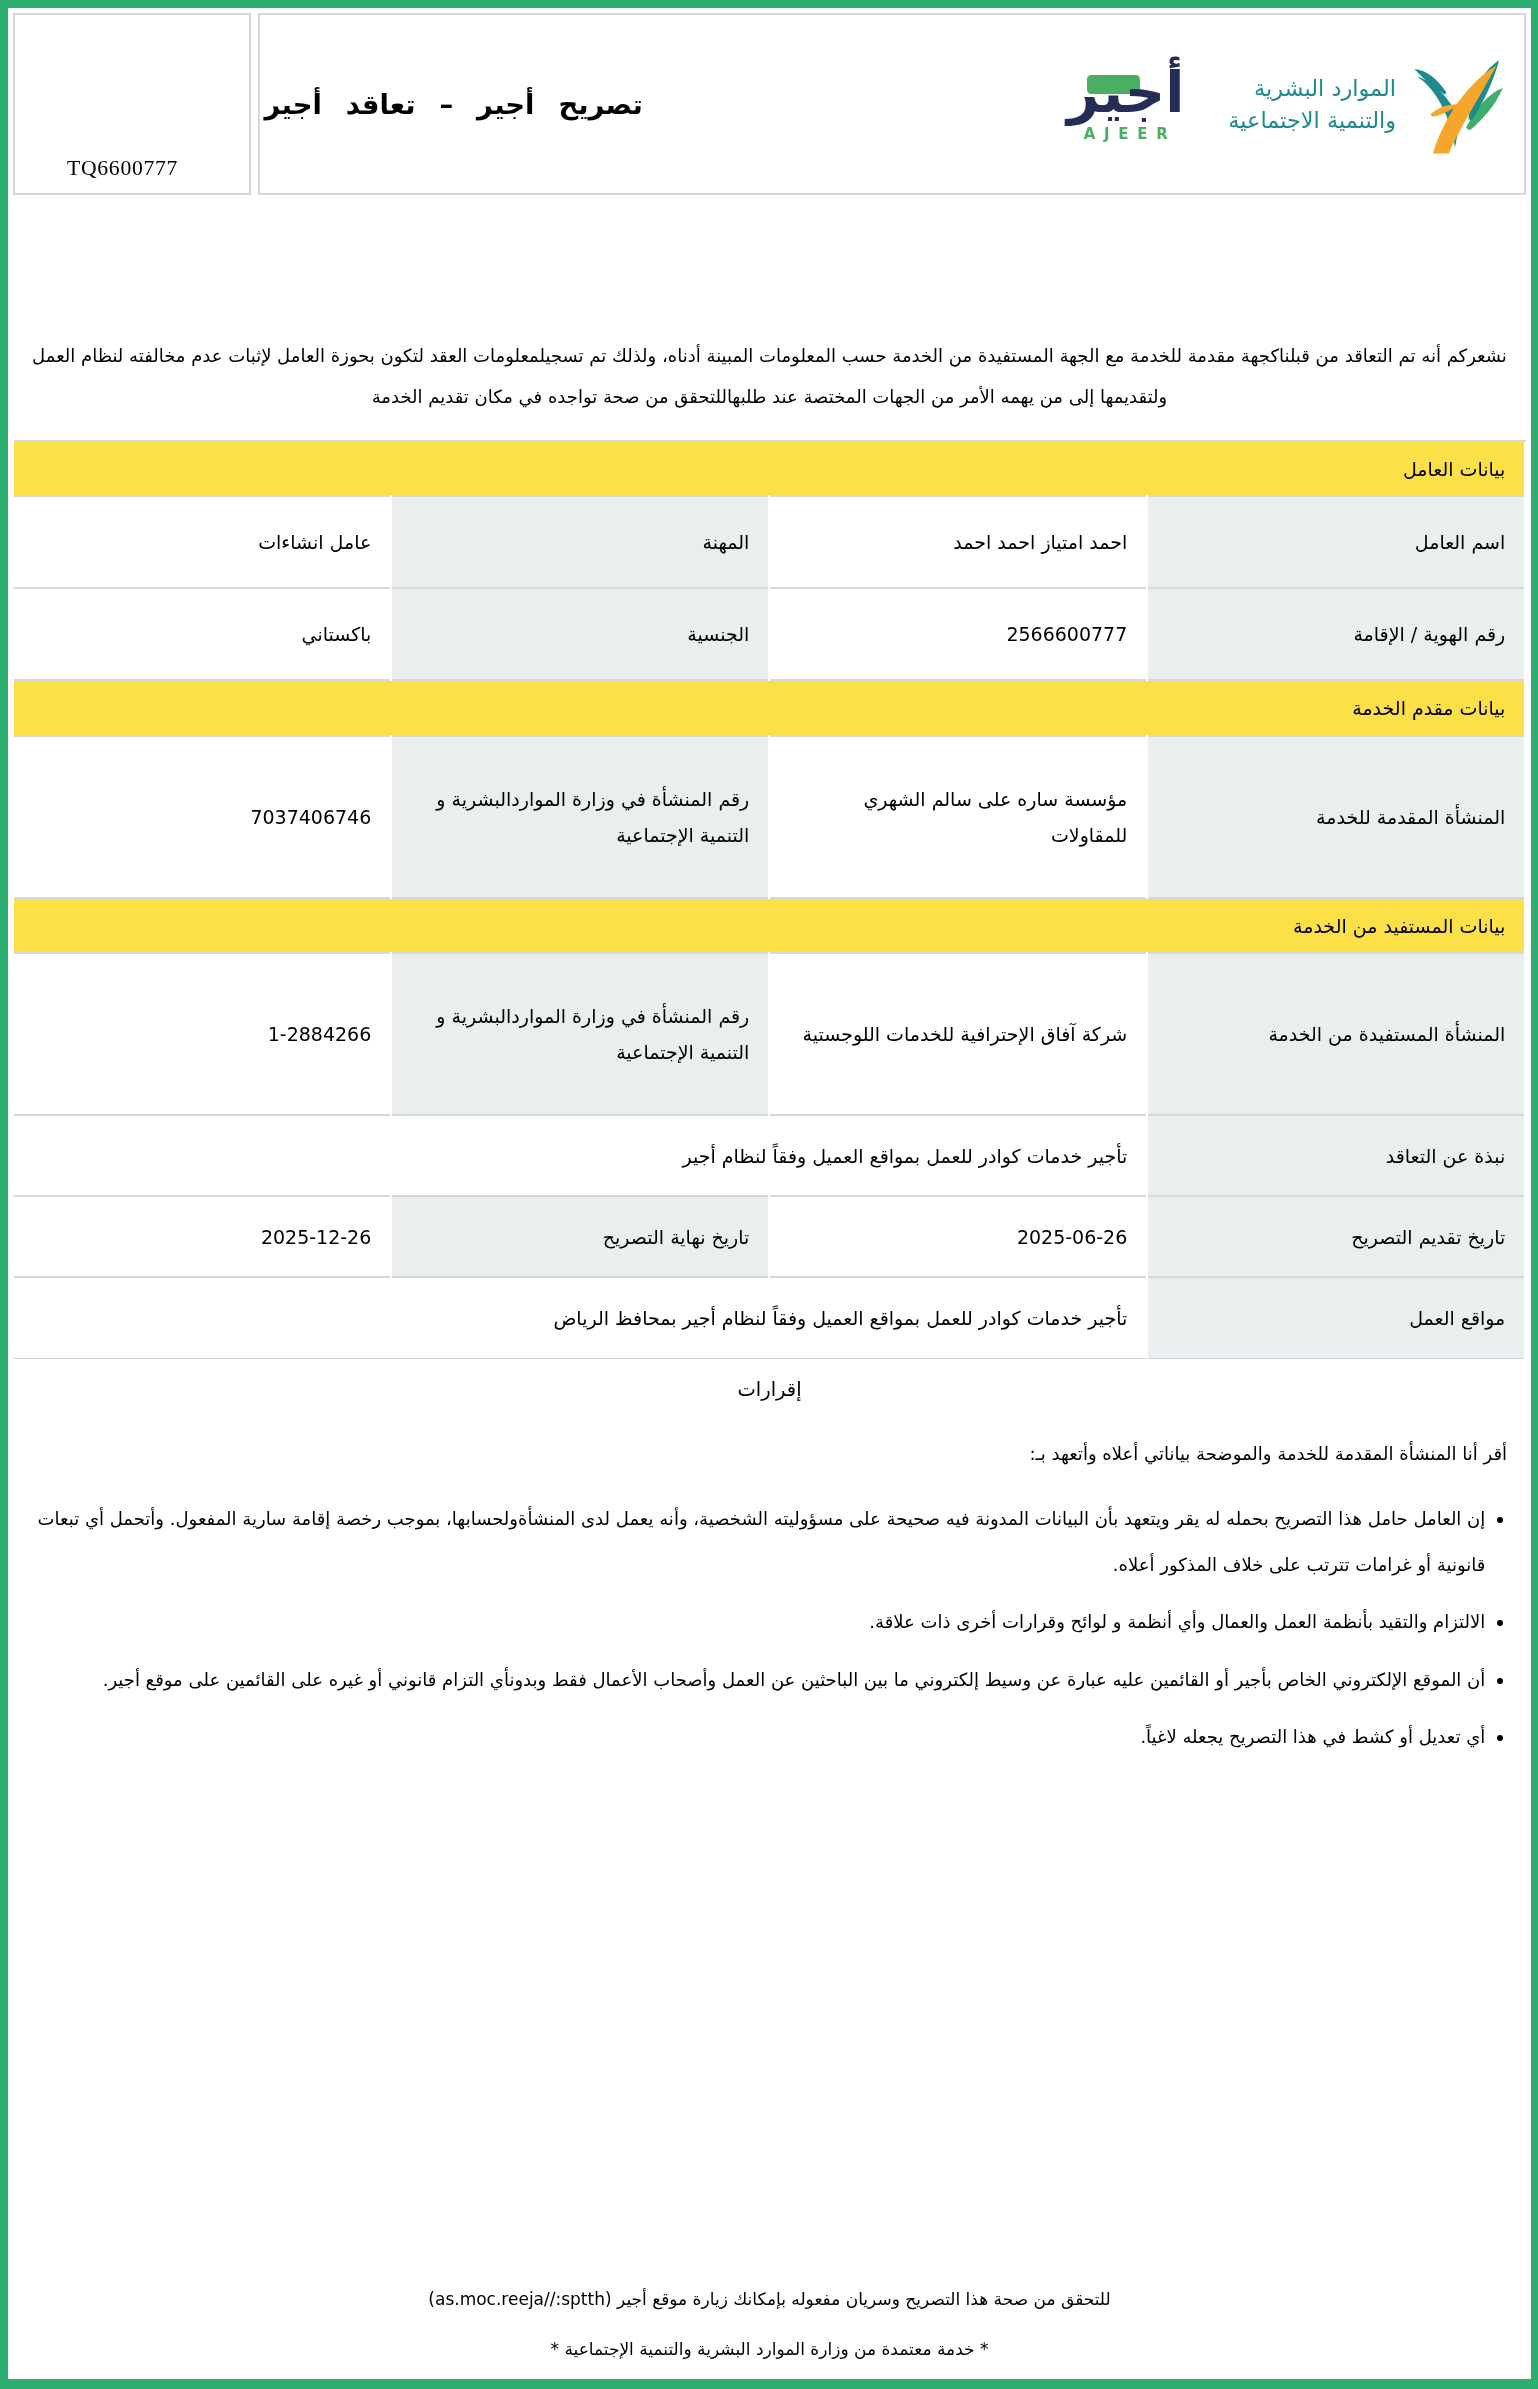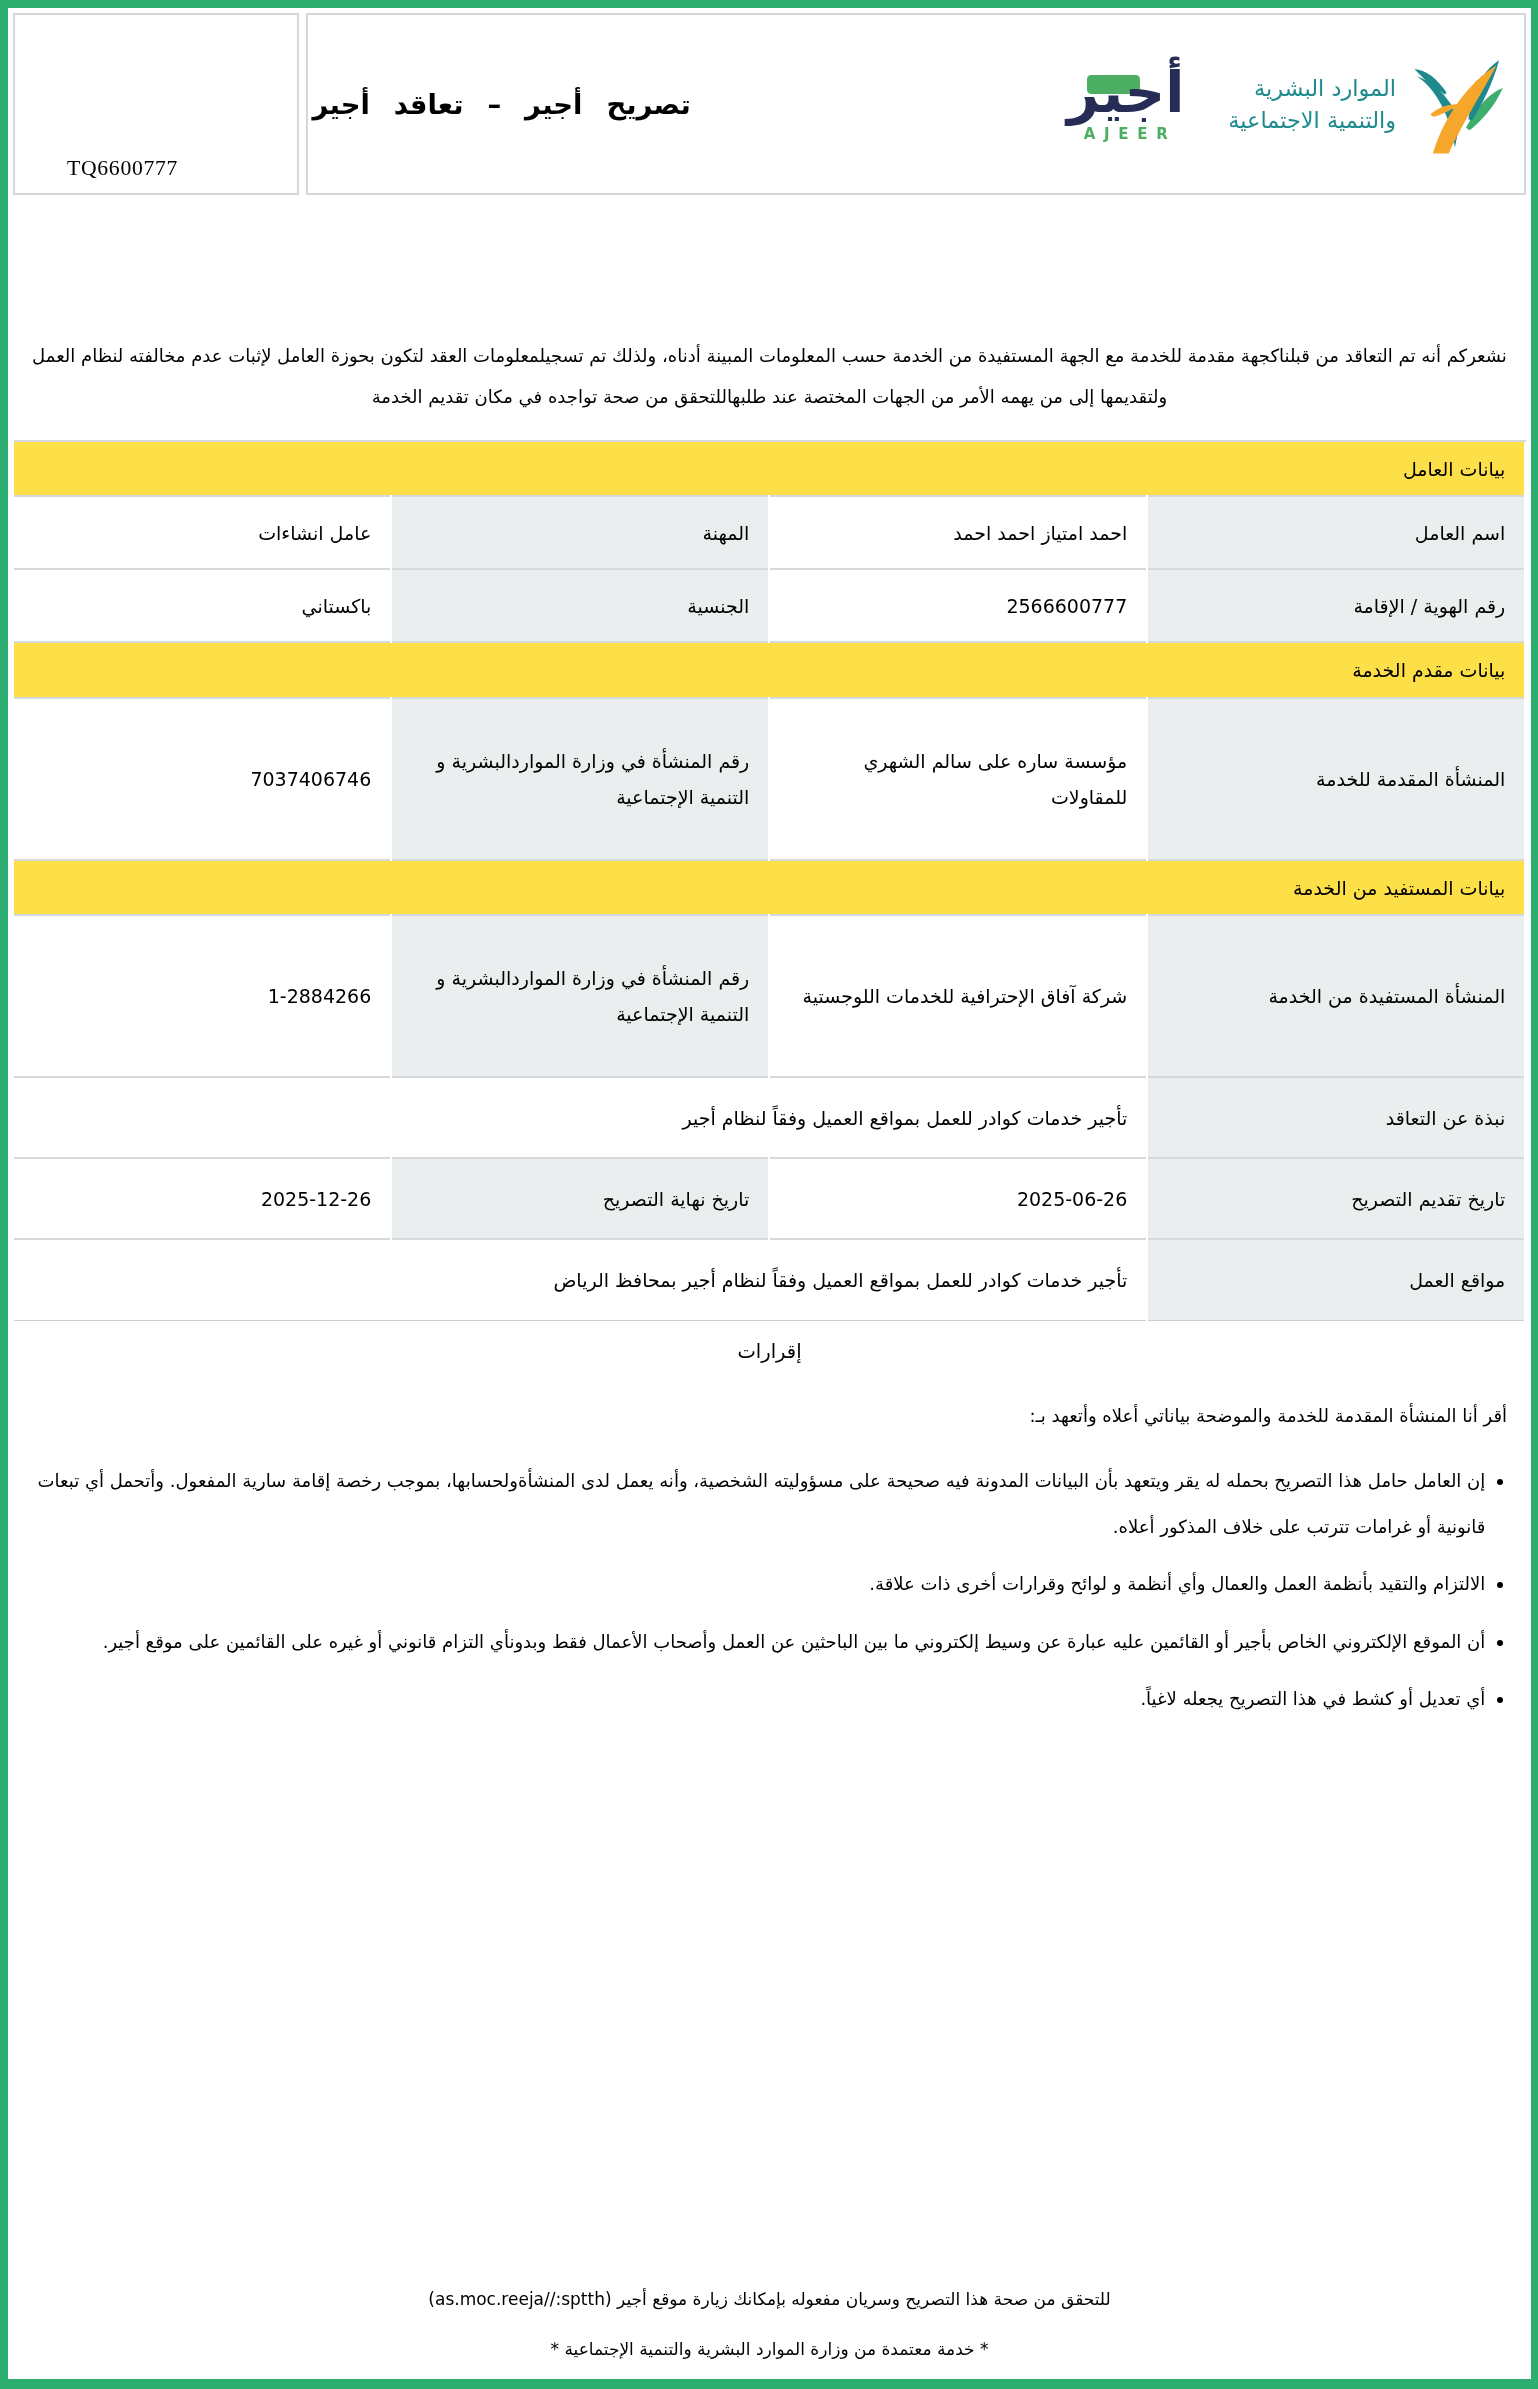--- a/index.html
+++ b/index.html
@@ -26,21 +26,21 @@
     margin: 13px 13px 0 13px;
     gap: 7.2px;
     height: 182px;
     direction: ltr;
   }
   .header-box {
     border: 2.2px solid #D4D7DB;
     background: #fff;
     position: relative;
   }
-  .box-tq { width: 286px; }
+  .box-tq { width: 238px; }
   .tq-number {
     position: absolute;
     left: 52px; bottom: 11.6px;
     font-family: "Liberation Serif", "DejaVu Serif", serif;
     font-size: 21.7px;
     letter-spacing: 0.7px;
   }
   .box-main {
     flex: 1;
     display: flex;
@@ -124,21 +124,21 @@
     line-height: 1.9;
     text-align: right;
   }
   table.permit td.lbl { background: #EBEEEF; }
   table.permit td.val { background: #ffffff; }
   table.permit tr.section td {
     background: #fde047;
     text-align: right;
     height: 55px;
   }
-  table.permit tr.r-std  td { height: 73px; }
+  table.permit tr.r-std  td { height: 92px; }
   table.permit tr.r-tall td { height: 162px; }
   table.permit tr.r-mid  td { height: 81px; }
 
   
   .decl-title {
     text-align: center;
     font-size: 19.5px;
     margin-top: 19px;
     direction: rtl;
   }

